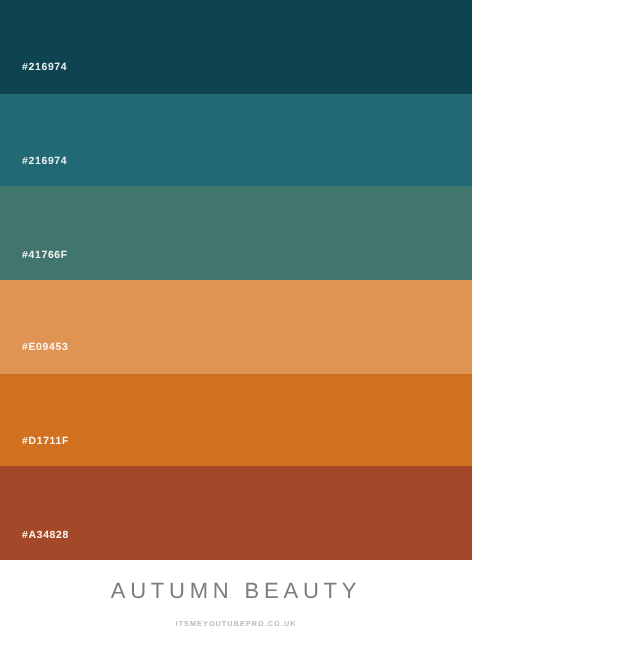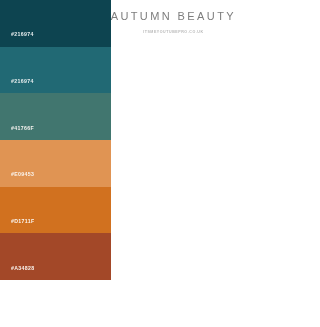--- a/index.html
+++ b/index.html
@@ -13,20 +13,21 @@
     background: #ffffff;
     font-family: "Liberation Sans", sans-serif;
     overflow: hidden;
   }
 
   #palette-card {
     position: relative;
     width: 236px;
     height: 327px;
     display: flex;
+    flex-direction: column;
     background: #ffffff;
   }
 
   #swatch-stack {
     display: flex;
     flex-direction: column;
     width: 100%;
     height: 280px;
   }
 

